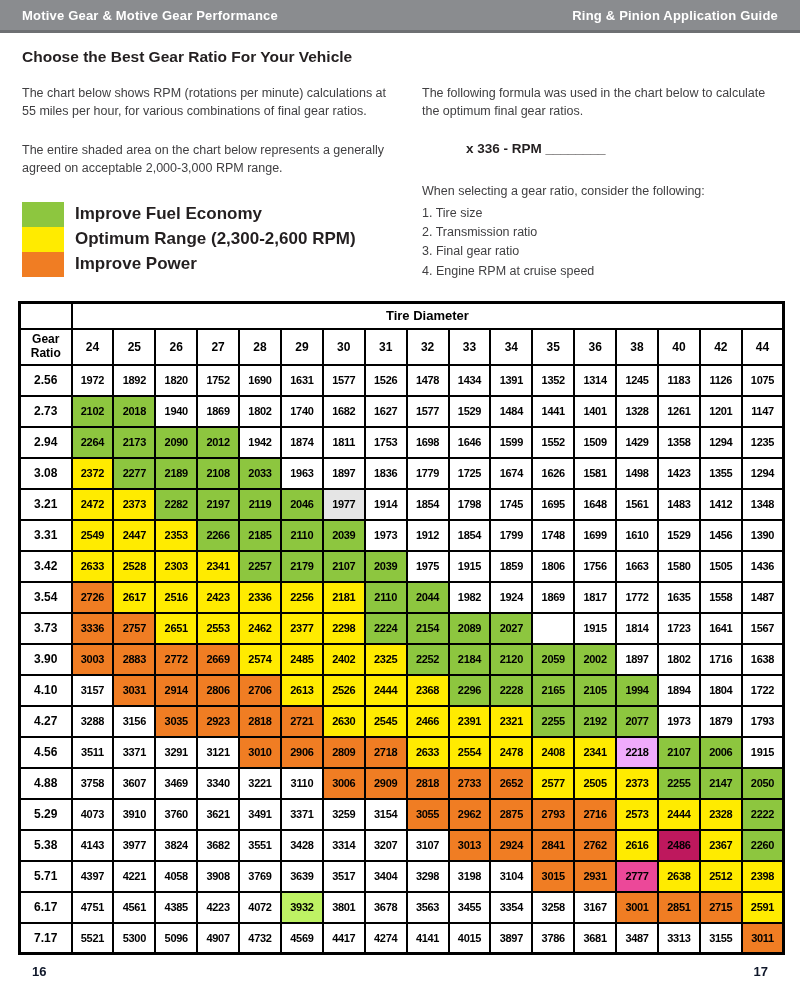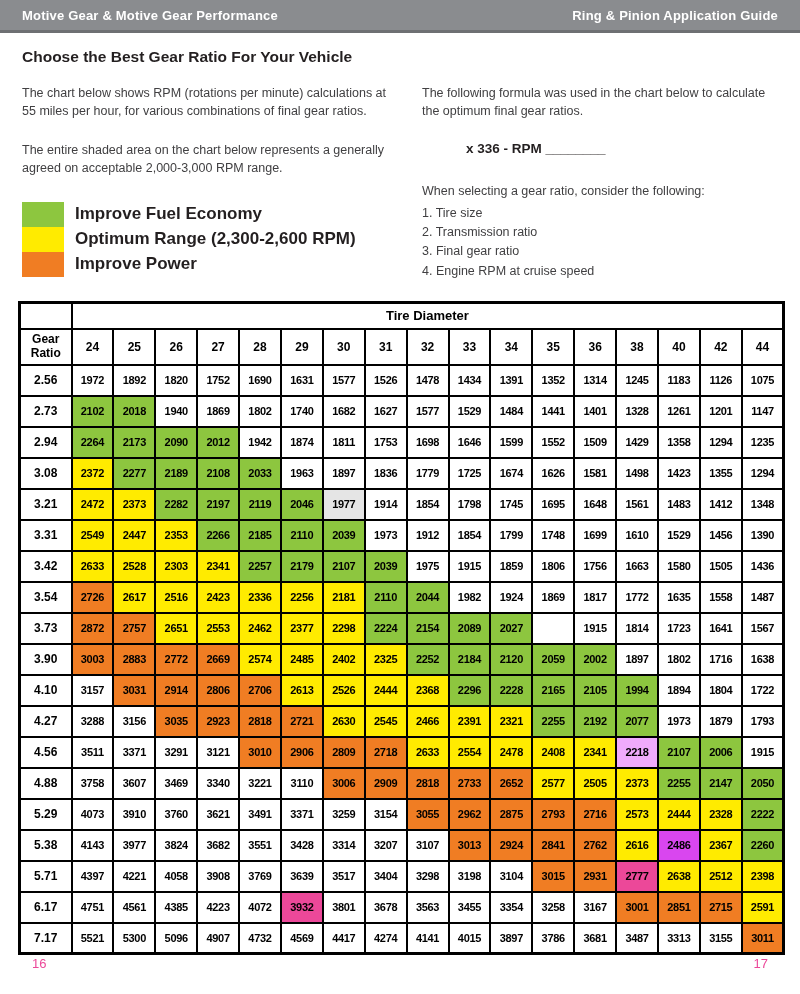--- a/index.html
+++ b/index.html
@@ -102,24 +102,24 @@
   th.tire-diam  { height: 26px; font-size: 13px; }
   th.corner-blank { background: #ffffff; }
   tr.col-header-row th { height: 36px; font-size: 12px; }
   th.gear-ratio-h { font-size: 12.5px; line-height: 1.15; padding: 2px; }
   td.ratio-cell { height: 31px; font-size: 12px; background: #ffffff; }
   td.rpm-cell  { height: 31px; font-size: 11px; letter-spacing: -0.3px; }
   
   .footer {
     display: flex;
     justify-content: space-between;
-    padding: 1px 14px 0;
+    padding: 9px 14px 0;
     font-size: 13px;
-    font-weight: normal;
-    color: #ec4899;
+    font-weight: bold;
+    color: #0f172a;
   }
 </style>
 </head>
 <body>
 
 <div class="topbar">
   <span>Motive Gear &amp; Motive Gear Performance</span>
   <span>Ring &amp; Pinion Application Guide</span>
 </div>
 
@@ -364,21 +364,21 @@
           <td class="rpm-cell" style="background: rgb(255, 255, 255);">1924</td>
           <td class="rpm-cell" style="background: rgb(255, 255, 255);">1869</td>
           <td class="rpm-cell" style="background: rgb(255, 255, 255);">1817</td>
           <td class="rpm-cell" style="background: rgb(255, 255, 255);">1772</td>
           <td class="rpm-cell" style="background: rgb(255, 255, 255);">1635</td>
           <td class="rpm-cell" style="background: rgb(255, 255, 255);">1558</td>
           <td class="rpm-cell" style="background: rgb(255, 255, 255);">1487</td>
         </tr>
         <tr>
           <td class="ratio-cell">3.73</td>
-          <td class="rpm-cell" style="background: rgb(240, 125, 35);">2872</td>
+          <td class="rpm-cell" style="background: rgb(240, 125, 35);">3336</td>
           <td class="rpm-cell" style="background: rgb(240, 125, 35);">2757</td>
           <td class="rpm-cell" style="background: rgb(255, 235, 0);">2651</td>
           <td class="rpm-cell" style="background: rgb(255, 235, 0);">2553</td>
           <td class="rpm-cell" style="background: rgb(255, 235, 0);">2462</td>
           <td class="rpm-cell" style="background: rgb(255, 235, 0);">2377</td>
           <td class="rpm-cell" style="background: rgb(255, 235, 0);">2298</td>
           <td class="rpm-cell" style="background: rgb(141, 198, 63);">2224</td>
           <td class="rpm-cell" style="background: rgb(141, 198, 63);">2154</td>
           <td class="rpm-cell" style="background: rgb(141, 198, 63);">2089</td>
           <td class="rpm-cell" style="background: rgb(141, 198, 63);">2027</td>
@@ -518,21 +518,21 @@
           <td class="rpm-cell" style="background: rgb(255, 255, 255);">3551</td>
           <td class="rpm-cell" style="background: rgb(255, 255, 255);">3428</td>
           <td class="rpm-cell" style="background: rgb(255, 255, 255);">3314</td>
           <td class="rpm-cell" style="background: rgb(255, 255, 255);">3207</td>
           <td class="rpm-cell" style="background: rgb(255, 255, 255);">3107</td>
           <td class="rpm-cell" style="background: rgb(240, 125, 35);">3013</td>
           <td class="rpm-cell" style="background: rgb(240, 125, 35);">2924</td>
           <td class="rpm-cell" style="background: rgb(240, 125, 35);">2841</td>
           <td class="rpm-cell" style="background: rgb(240, 125, 35);">2762</td>
           <td class="rpm-cell" style="background: rgb(255, 235, 0);">2616</td>
-          <td class="rpm-cell" style="background: #d946ef;">2486</td>
+          <td class="rpm-cell" style="background: #be185d;">2486</td>
           <td class="rpm-cell" style="background: rgb(255, 235, 0);">2367</td>
           <td class="rpm-cell" style="background: rgb(141, 198, 63);">2260</td>
         </tr>
         <tr>
           <td class="ratio-cell">5.71</td>
           <td class="rpm-cell" style="background: rgb(255, 255, 255);">4397</td>
           <td class="rpm-cell" style="background: rgb(255, 255, 255);">4221</td>
           <td class="rpm-cell" style="background: rgb(255, 255, 255);">4058</td>
           <td class="rpm-cell" style="background: rgb(255, 255, 255);">3908</td>
           <td class="rpm-cell" style="background: rgb(255, 255, 255);">3769</td>
@@ -549,21 +549,21 @@
           <td class="rpm-cell" style="background: rgb(255, 235, 0);">2512</td>
           <td class="rpm-cell" style="background: rgb(255, 235, 0);">2398</td>
         </tr>
         <tr>
           <td class="ratio-cell">6.17</td>
           <td class="rpm-cell" style="background: rgb(255, 255, 255);">4751</td>
           <td class="rpm-cell" style="background: rgb(255, 255, 255);">4561</td>
           <td class="rpm-cell" style="background: rgb(255, 255, 255);">4385</td>
           <td class="rpm-cell" style="background: rgb(255, 255, 255);">4223</td>
           <td class="rpm-cell" style="background: rgb(255, 255, 255);">4072</td>
-          <td class="rpm-cell" style="background: #ec4899;">3932</td>
+          <td class="rpm-cell" style="background: #bef264;">3932</td>
           <td class="rpm-cell" style="background: rgb(255, 255, 255);">3801</td>
           <td class="rpm-cell" style="background: rgb(255, 255, 255);">3678</td>
           <td class="rpm-cell" style="background: rgb(255, 255, 255);">3563</td>
           <td class="rpm-cell" style="background: rgb(255, 255, 255);">3455</td>
           <td class="rpm-cell" style="background: rgb(255, 255, 255);">3354</td>
           <td class="rpm-cell" style="background: rgb(255, 255, 255);">3258</td>
           <td class="rpm-cell" style="background: rgb(255, 255, 255);">3167</td>
           <td class="rpm-cell" style="background: rgb(240, 125, 35);">3001</td>
           <td class="rpm-cell" style="background: rgb(240, 125, 35);">2851</td>
           <td class="rpm-cell" style="background: rgb(240, 125, 35);">2715</td>

